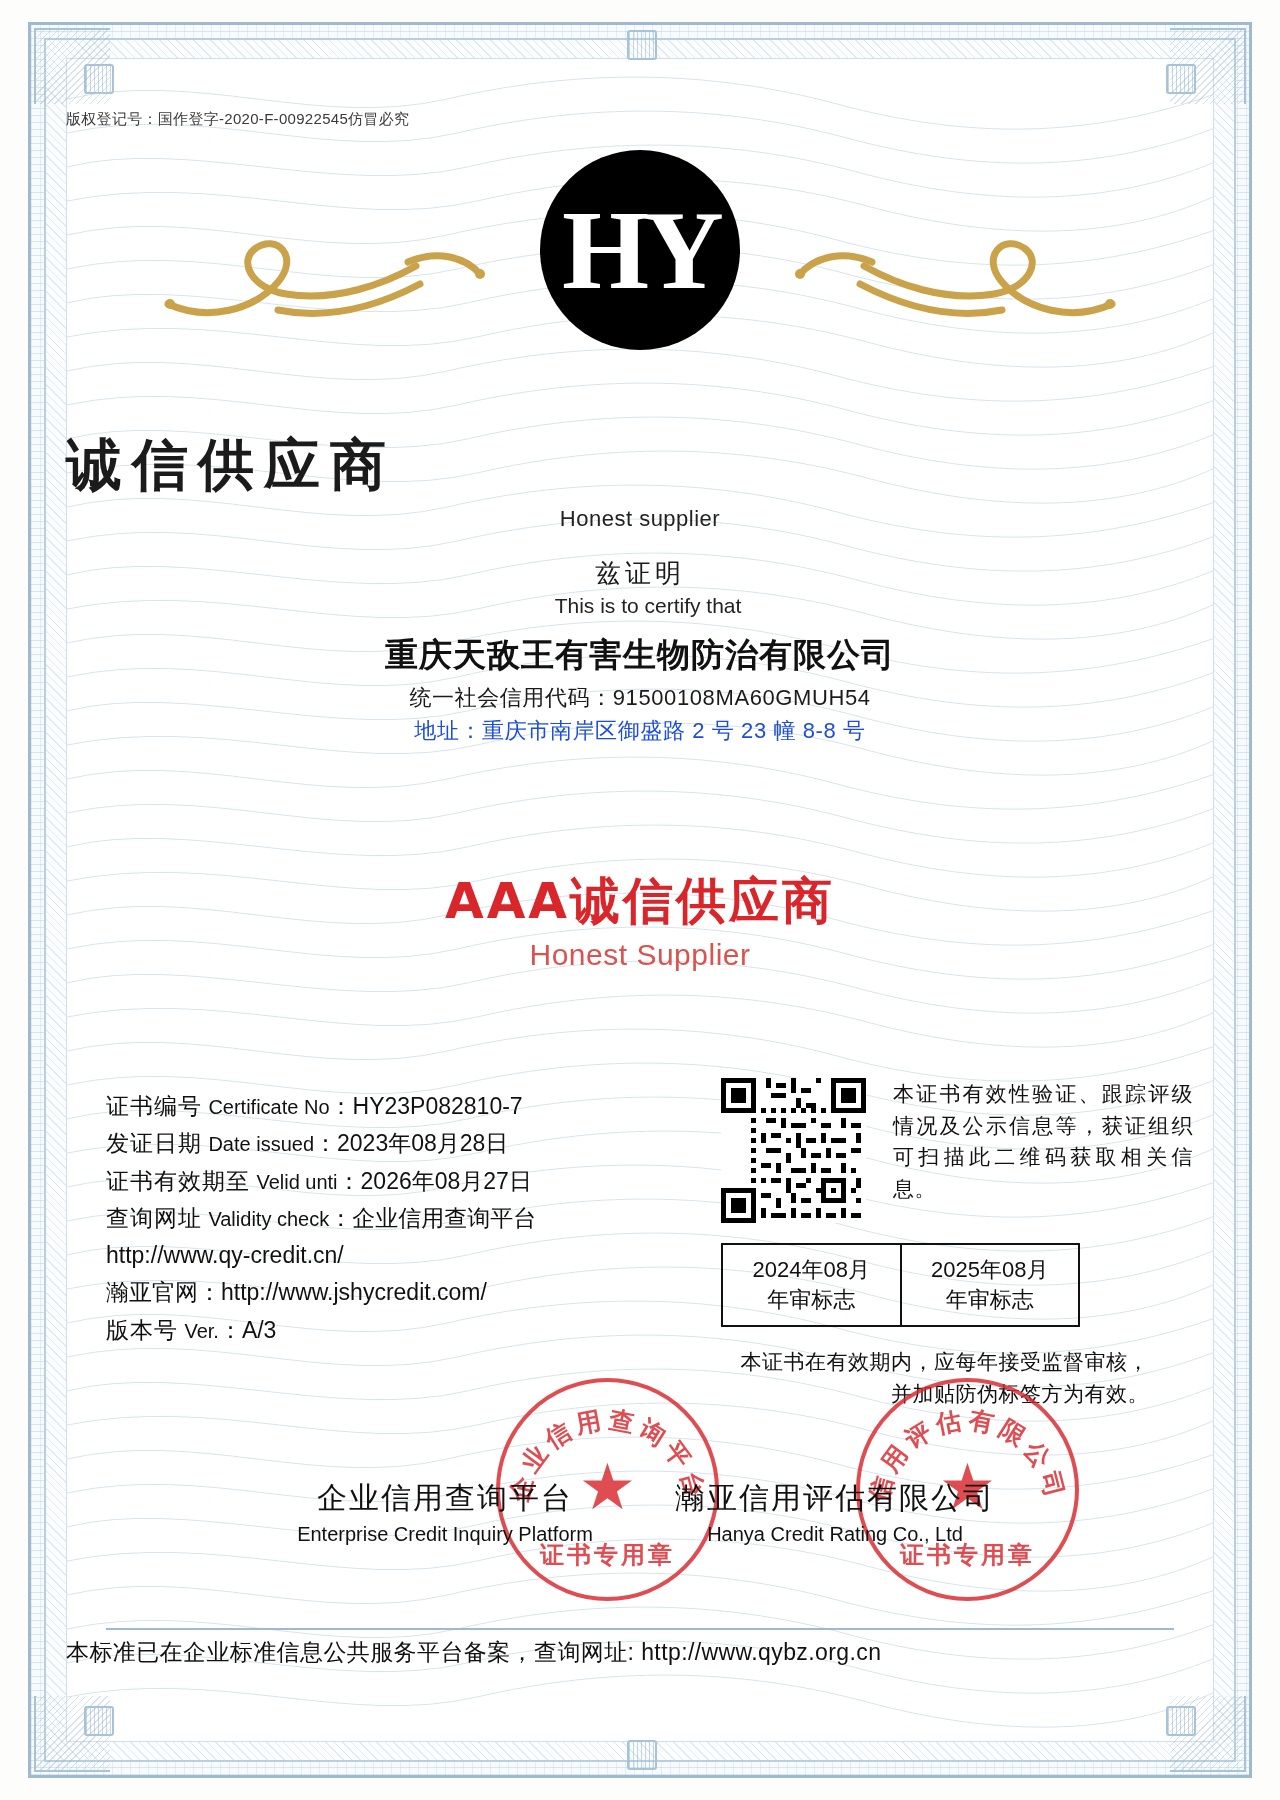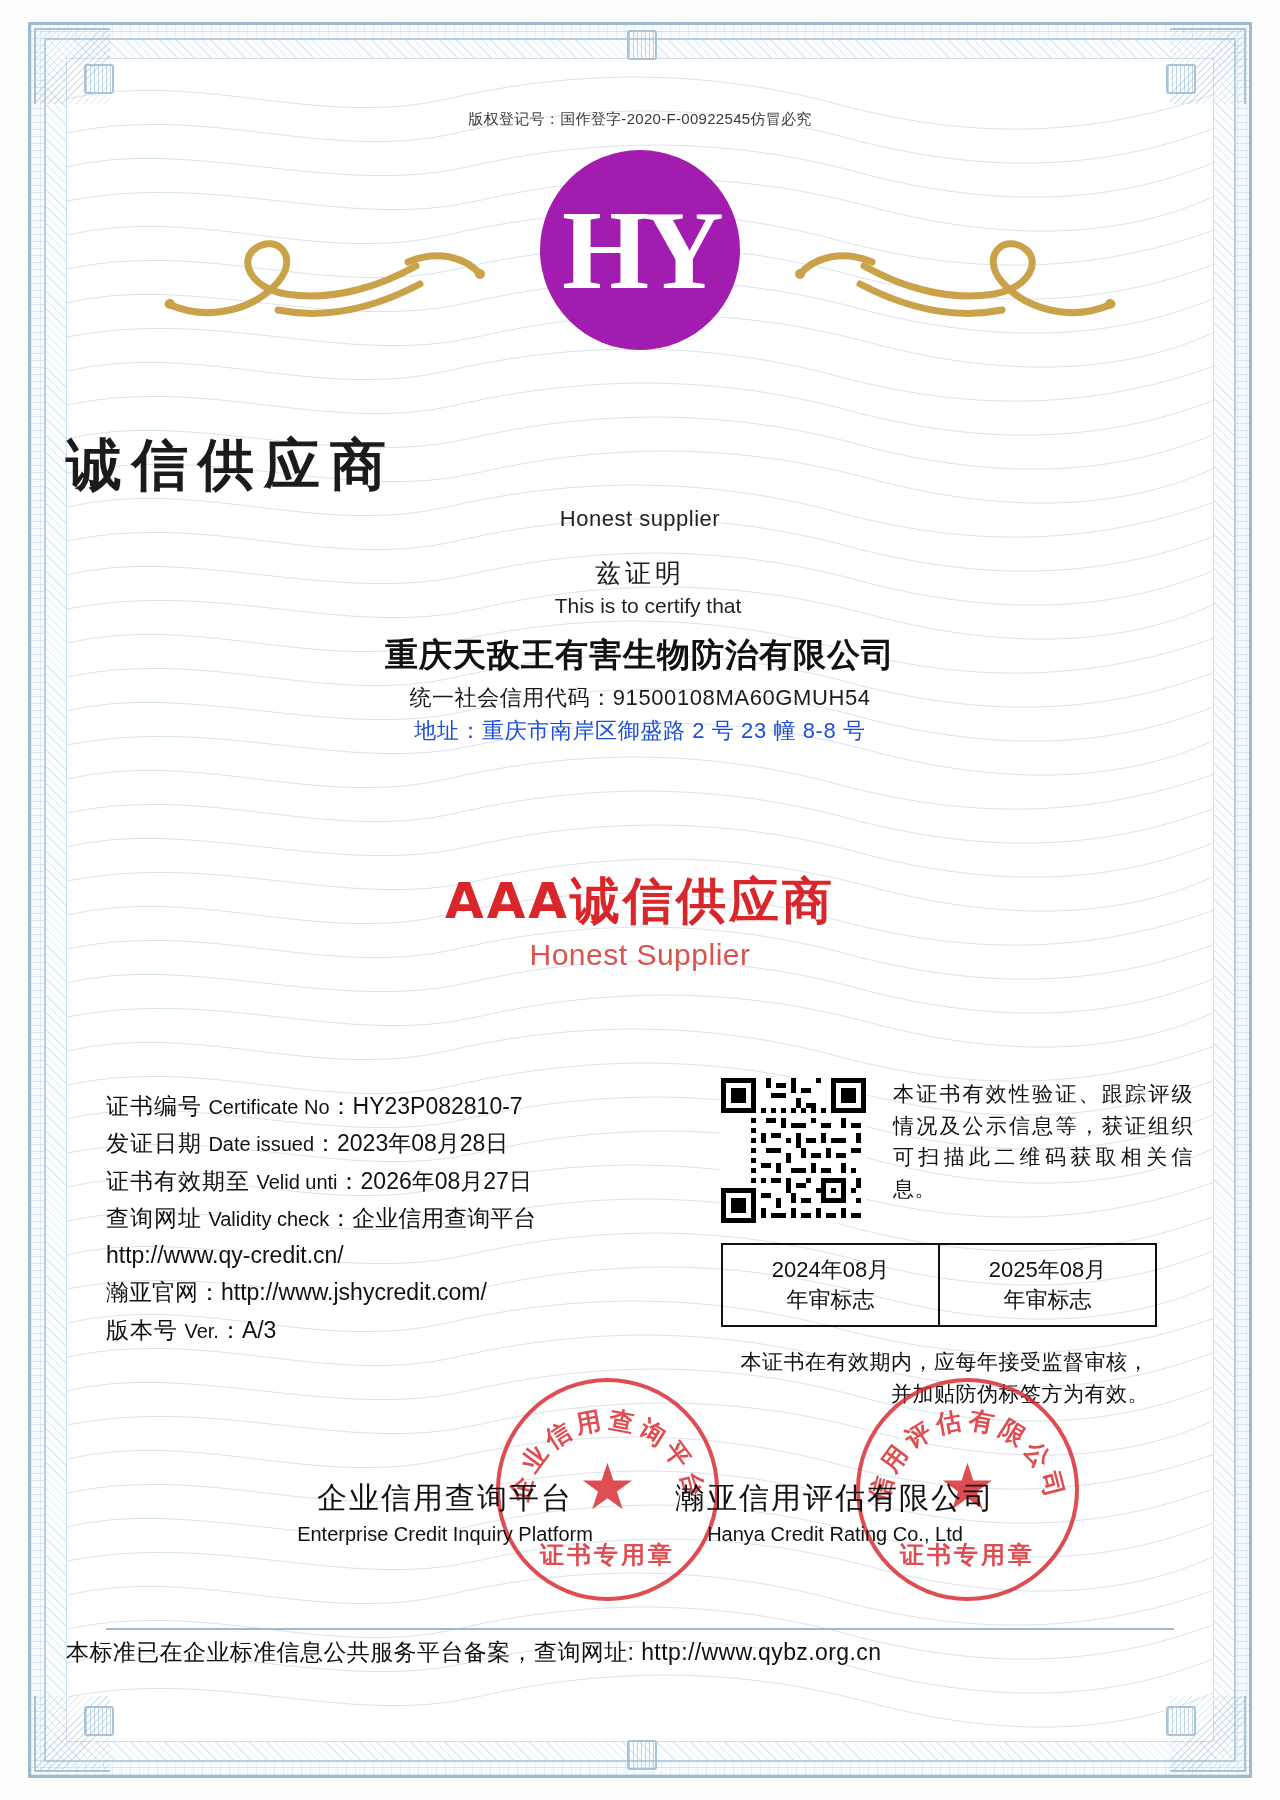--- a/index.html
+++ b/index.html
@@ -57,28 +57,28 @@
   .rosette{
     position:absolute;width:26px;height:26px;border:2px solid #a9c3d6;border-radius:3px;
     background:repeating-linear-gradient(90deg,rgba(140,175,205,.5) 0 1px,rgba(255,255,255,0) 1px 4px);
   }
 
   
   .content{position:absolute;left:66px;top:58px;right:66px;bottom:58px;}
 
   .copyright-line{
     position:absolute;top:52px;left:0;right:0;
-    text-align:center;font-size:15px;color:#3a3a3a;letter-spacing:.3px;
+    font-size:15px;color:#3a3a3a;letter-spacing:.3px;
   }
 
   .crest-wrap{position:absolute;top:82px;left:0;right:0;height:200px;}
   .crest{
     position:absolute;left:50%;top:10px;transform:translateX(-50%);
     width:200px;height:200px;border-radius:50%;
-    background:#a21caf;
+    background:#000000;
     display:flex;align-items:center;justify-content:center;
   }
   .crest .hy{
     font-size:112px;font-weight:bold;color:#ffffff;
     font-family:"Liberation Serif","DejaVu Serif",serif;
     letter-spacing:-6px;line-height:1;
     position:relative;
   }
   .flourish{position:absolute;top:86px;}
   .flourish.left{left:92px;}
@@ -139,21 +139,21 @@
   .qr{
     position:absolute;left:0;top:0;width:145px;height:145px;background:#fff;
   }
   .qr svg{display:block;}
   .qr-text{
     position:absolute;left:172px;top:0;width:300px;
     font-size:21px;color:#111;line-height:1.5;letter-spacing:.5px;
     text-align:justify;
   }
   .seal-boxes{
-    position:absolute;left:0;top:165px;width:508px;display:flex;
+    position:absolute;left:0;top:165px;width:359px;display:flex;justify-content:space-between;
   }
   .seal-box{
     width:215px;height:80px;border:2px solid #111;
     display:flex;flex-direction:column;align-items:center;justify-content:center;
     font-size:22px;color:#111;line-height:1.35;
   }
   .seal-box + .seal-box{border-left:none;}
   .note{
     position:absolute;left:0;top:268px;width:428px;
     font-size:21px;color:#111;line-height:1.5;text-align:right;letter-spacing:.5px;

